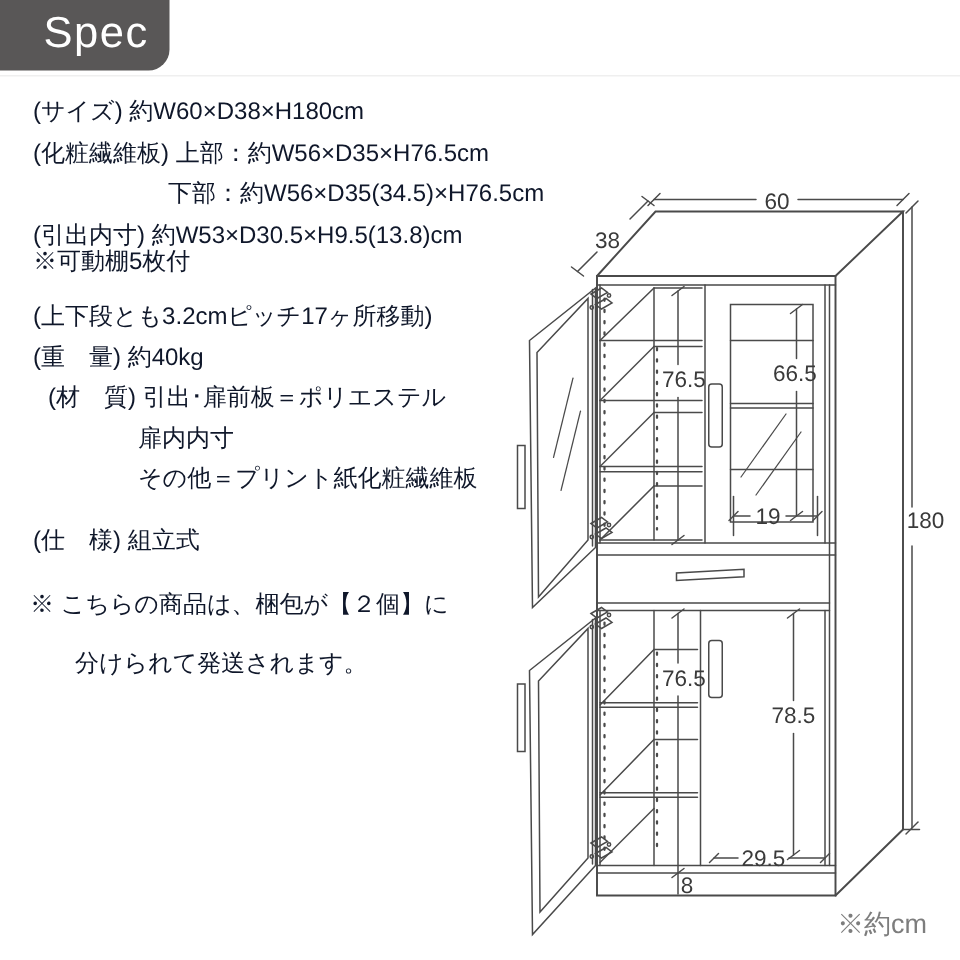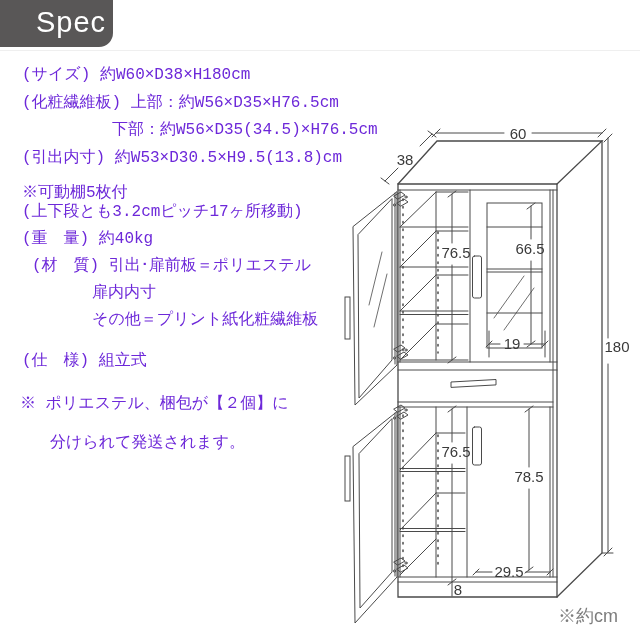--- a/index.html
+++ b/index.html
@@ -3,48 +3,48 @@
 <meta charset="utf-8">
 <style>
   html,body{margin:0;padding:0;background:#ffffff;}
   body{width:640px;height:640px;position:relative;overflow:hidden;
        font-family:"Liberation Sans",sans-serif;}
   .header-strip{position:absolute;left:0;top:0;width:640px;height:50px;
                 border-bottom:1px solid #efefef;}
   .spec-badge{position:absolute;left:0;top:0;width:113px;height:47px;
               background:#595757;border-bottom-right-radius:14px;
               color:#ffffff;font-size:29px;line-height:45px;
-              padding-left:29px;box-sizing:border-box;letter-spacing:1px;text-align:center;}
-  .spec-text{position:absolute;color:#6d28d9;font-size:16px;
-             white-space:nowrap;letter-spacing:0px;font-family:Liberation Mono, monospace;}
+              padding-left:29px;box-sizing:border-box;letter-spacing:1px;}
+  .spec-text{position:absolute;color:#0f172a;font-size:16px;
+             white-space:nowrap;letter-spacing:0px;}
   svg text{font-family:"Liberation Sans",sans-serif;}
   .dimlabel{fill:#3a3a3a;font-size:15px;}
   .unitnote{fill:#7d7d7d;font-size:18px;}
 </style>
 </head>
 <body>
 
 <div class="header-strip"></div>
 <div class="spec-badge">
   <span>Spec</span>
 </div>
 
 <div>
   <div class="spec-text" style="left:22px;top:64px">(サイズ) 約W60×D38×H180cm</div>
   <div class="spec-text" style="left:22px;top:92px">(化粧繊維板) 上部：約W56×D35×H76.5cm</div>
   <div class="spec-text" style="left:112px;top:119px">下部：約W56×D35(34.5)×H76.5cm</div>
   <div class="spec-text" style="left:22px;top:147px">(引出内寸) 約W53×D30.5×H9.5(13.8)cm</div>
-  <div class="spec-text" style="left:22px;top:182px">※可動棚5枚付</div>
+  <div class="spec-text" style="left:22px;top:164px">※可動棚5枚付</div>
   <div class="spec-text" style="left:22px;top:201px">(上下段とも3.2cmピッチ17ヶ所移動)</div>
   <div class="spec-text" style="left:22px;top:228px">(重　量) 約40kg</div>
   <div class="spec-text" style="left:32px;top:255px">(材　質) 引出･扉前板＝ポリエステル</div>
   <div class="spec-text" style="left:92px;top:282px">扉内内寸</div>
   <div class="spec-text" style="left:92px;top:309px">その他＝プリント紙化粧繊維板</div>
   <div class="spec-text" style="left:22px;top:350px">(仕　様) 組立式</div>
-  <div class="spec-text" style="left:20px;top:393px">※ ポリエステル、梱包が【２個】に</div>
+  <div class="spec-text" style="left:20px;top:393px">※ こちらの商品は、梱包が【２個】に</div>
   <div class="spec-text" style="left:50px;top:432px">分けられて発送されます。</div>
 </div>
 
 <svg width="640" height="640" viewBox="0 0 640 640" style="position:absolute;left:0;top:0" stroke="#4a4a4a" fill="none" stroke-width="1" stroke-linecap="round">
 
   <defs>
     <g id="hinge" stroke="#4a4a4a" fill="none" stroke-width="1">
       <path d="M0,0 l7,-4 l4,3 l-7,4 z"></path>
       <path d="M3,7 l7,-4 l4,3 l-7,4 z"></path>
       <circle cx="0.5" cy="9" r="1.1"></circle>

